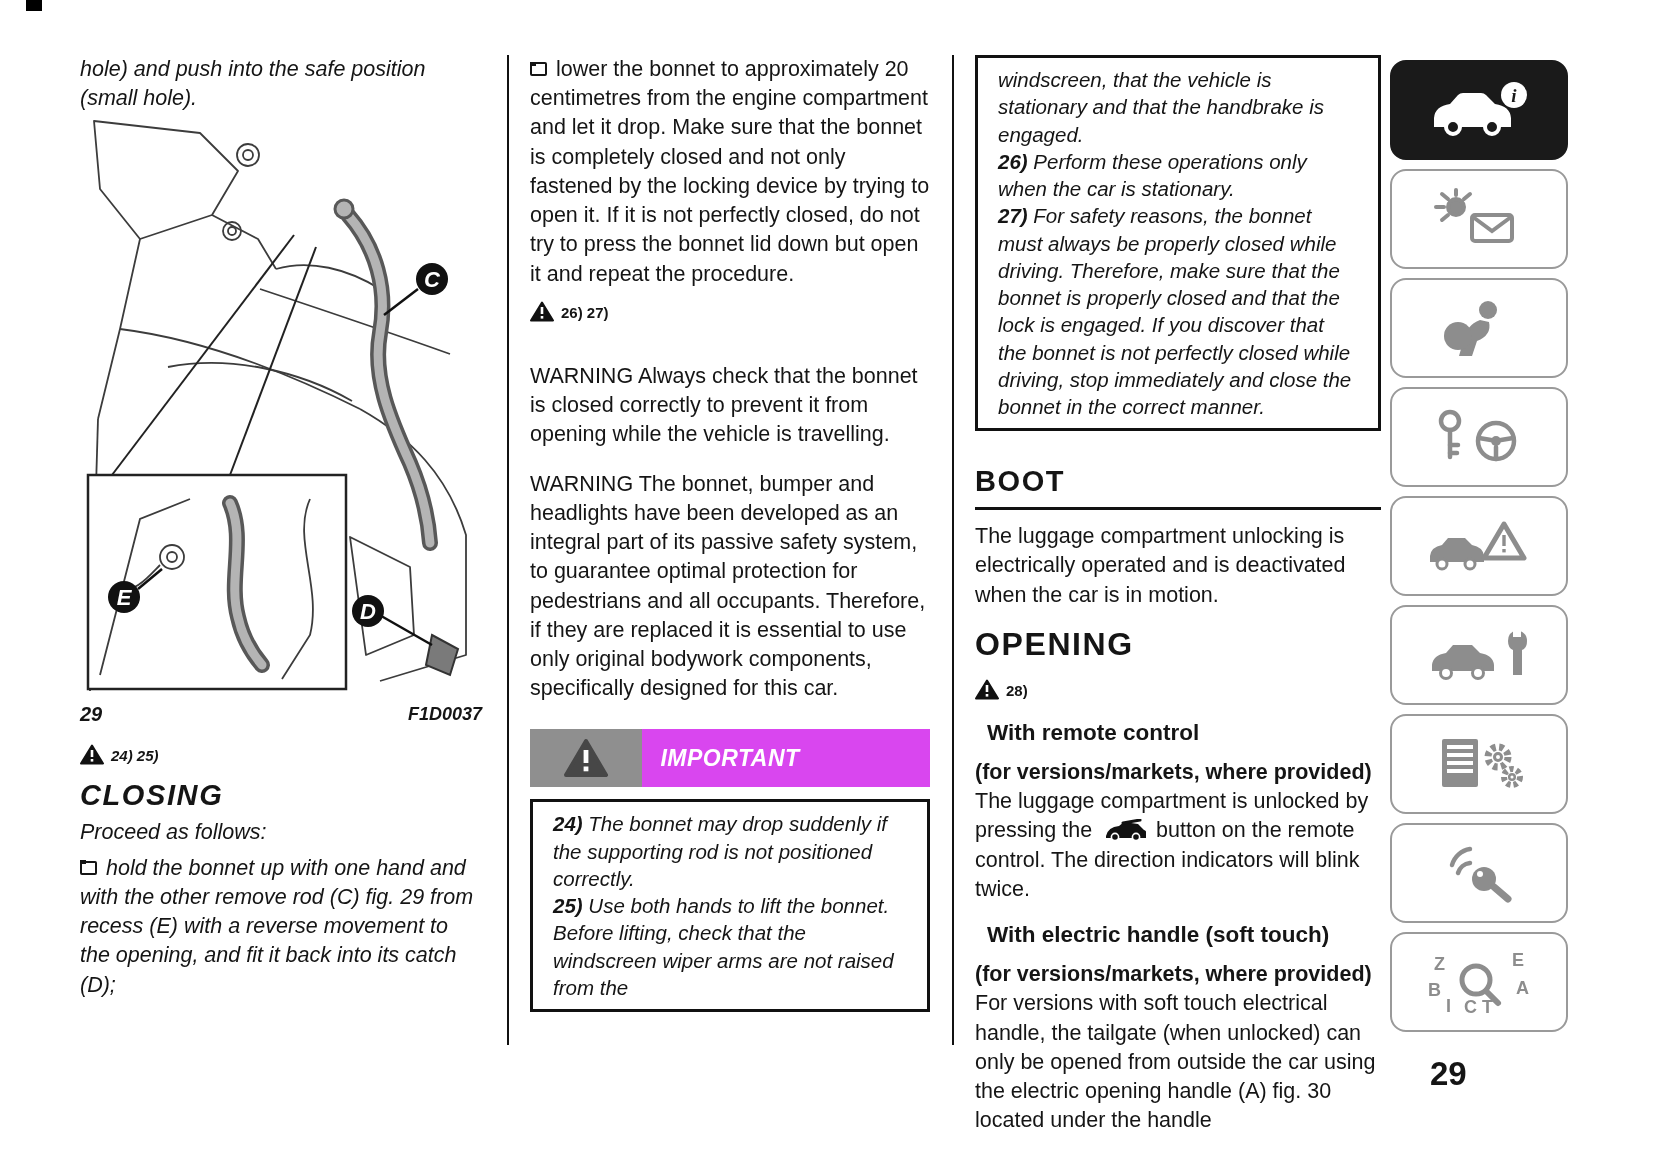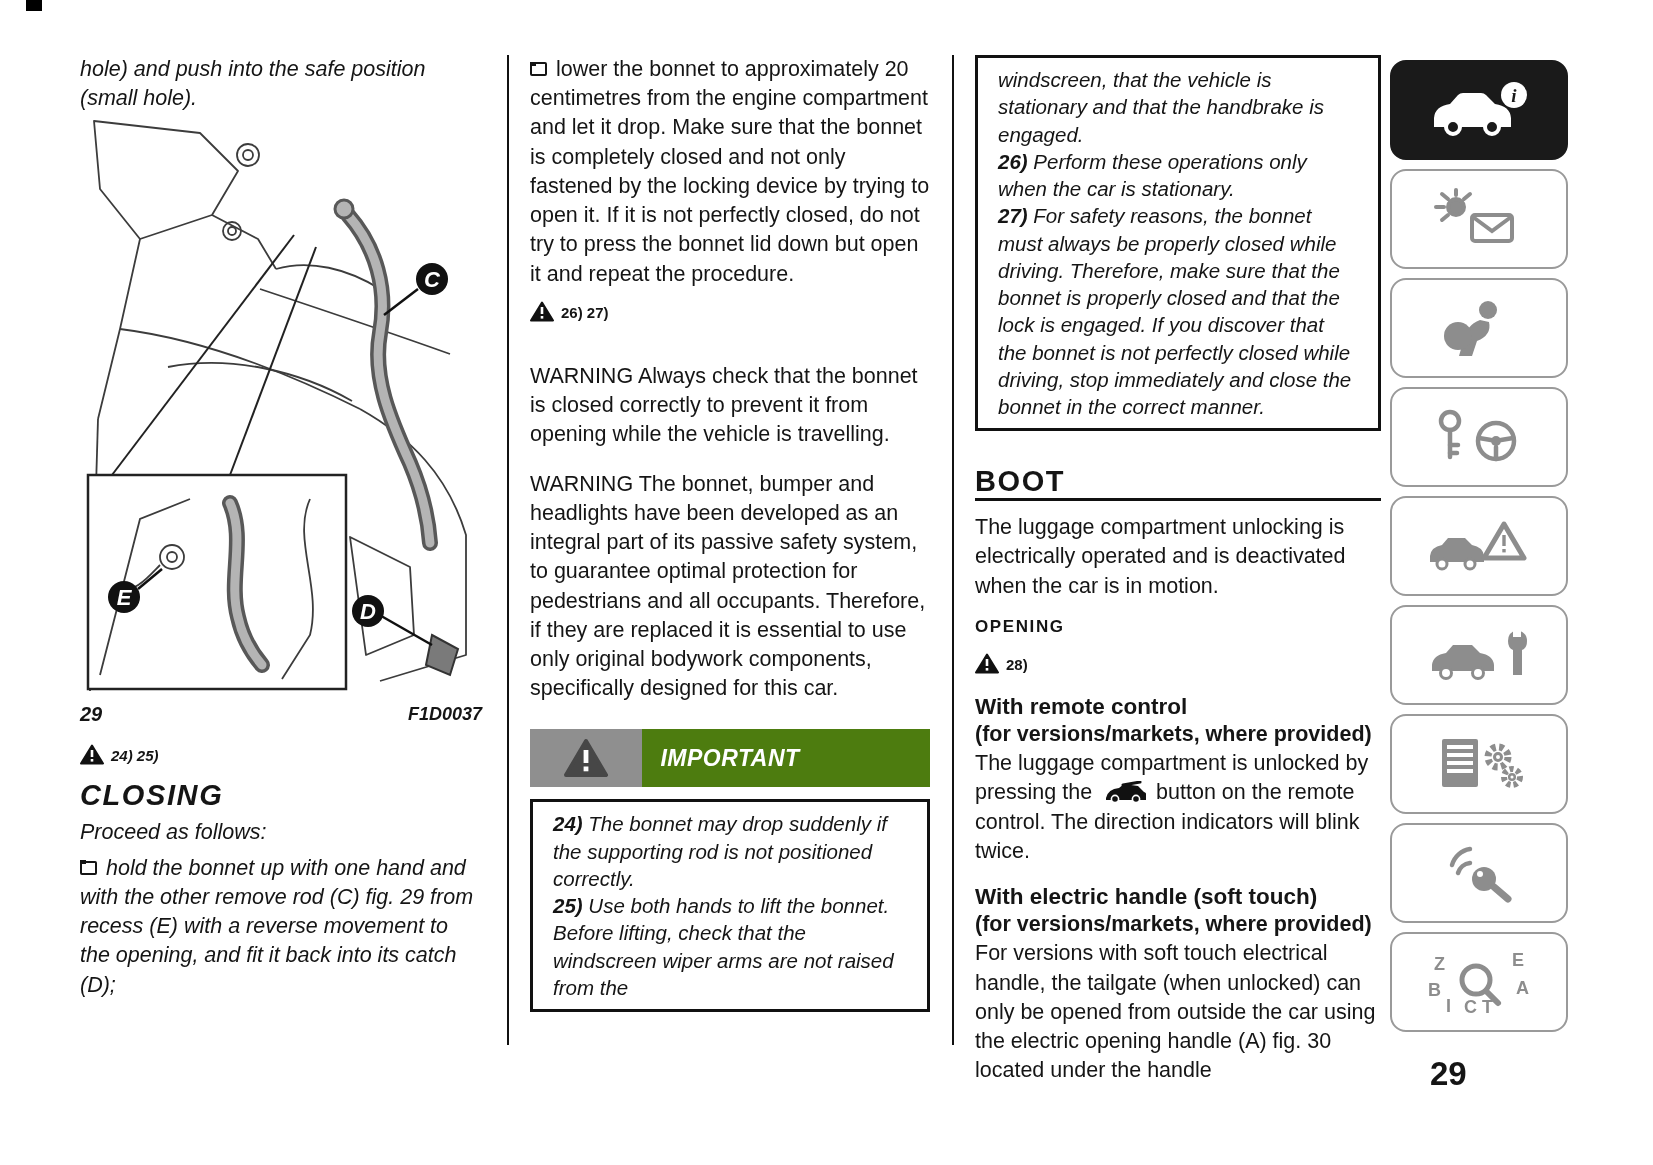--- a/index.html
+++ b/index.html
@@ -10,47 +10,47 @@
   .vsep.s1{left:507px;}
   .vsep.s2{left:952px;}
 
   .col{position:absolute;top:55px;}
   .col-left{left:80px;width:402px;font-style:italic;}
   .col-mid{left:530px;width:400px;}
   .col-right{left:975px;width:406px;}
 
   .body-text{font-size:21.5px;line-height:1.36;margin:0 0 6px 0;}
   .h-major{font-size:29px;font-weight:900;letter-spacing:1.6px;margin:0;}
-  .h-minor{font-size:17px;font-weight:900;letter-spacing:1.6px;margin:0;}
-  .sub-head{font-size:22.5px;font-weight:700;margin:0;}
+  .h-minor{font-size:32px;font-weight:900;letter-spacing:1.6px;margin:0;}
+  .sub-head{font-size:22.5px;font-weight:700;margin:12px;}
 
   .bullet-glyph{display:inline-block;width:13px;height:10px;border:2.4px solid #151515;
     border-radius:2px;margin-right:9px;position:relative;}
   .bullet-glyph:after{content:"";position:absolute;left:-2.4px;top:-2.4px;width:6px;height:4px;background:#151515;}
 
   .warn-row{display:flex;align-items:flex-end;gap:7px;}
   .warn-refs{font-size:15px;font-weight:700;padding-bottom:1px;}
 
   .figure-wrap{margin-top:6px;}
   .fig-caption{display:flex;justify-content:space-between;align-items:center;width:402px;margin-top:2px;}
   .fig-num{font-size:20px;font-weight:700;}
   .fig-code{font-size:18px;font-weight:700;}
 
-  .important-bar{position:relative;margin-top:26px;height:58px;background:#4d7c0f;
+  .important-bar{position:relative;margin-top:26px;height:58px;background:#d946ef;
     display:flex;align-items:center;}
   .imp-icon-zone{width:112px;height:100%;background:#8f8f8f;display:flex;align-items:center;justify-content:center;flex:0 0 auto;}
   .imp-label{position:absolute;left:0;right:0;text-align:center;color:#fff;font-weight:700;
     font-style:italic;font-size:23px;letter-spacing:.5px;}
 
   .note-box{border:3px solid #111;padding:8px 20px;margin-top:12px;}
   .note-box.flush{margin-top:0;}
   .note{font-style:italic;font-size:20.5px;line-height:1.33;margin:0;}
   .note-num{font-weight:700;}
 
-  .rule-under{border-bottom:3.5px solid #111;}
+  .rule-under{border-bottom:3.5px solid #111;padding-bottom:9px;}
 
   .provided-line{margin:0;font-weight:bold;}
   .boot-icon{vertical-align:-4px;margin:0 4px;}
 
   .sidebar{position:absolute;left:1390px;top:60px;width:178px;display:flex;flex-direction:column;gap:9px;}
   .side-btn{height:100px;border:2.5px solid #9a9a9a;border-radius:16px;background:#fff;
     display:flex;align-items:center;justify-content:center;box-sizing:border-box;}
   .side-btn.active{background:#1a1a1a;border-color:#1a1a1a;}
 
   .page-number{position:absolute;left:1430px;top:1055px;font-size:33px;font-weight:800;}

